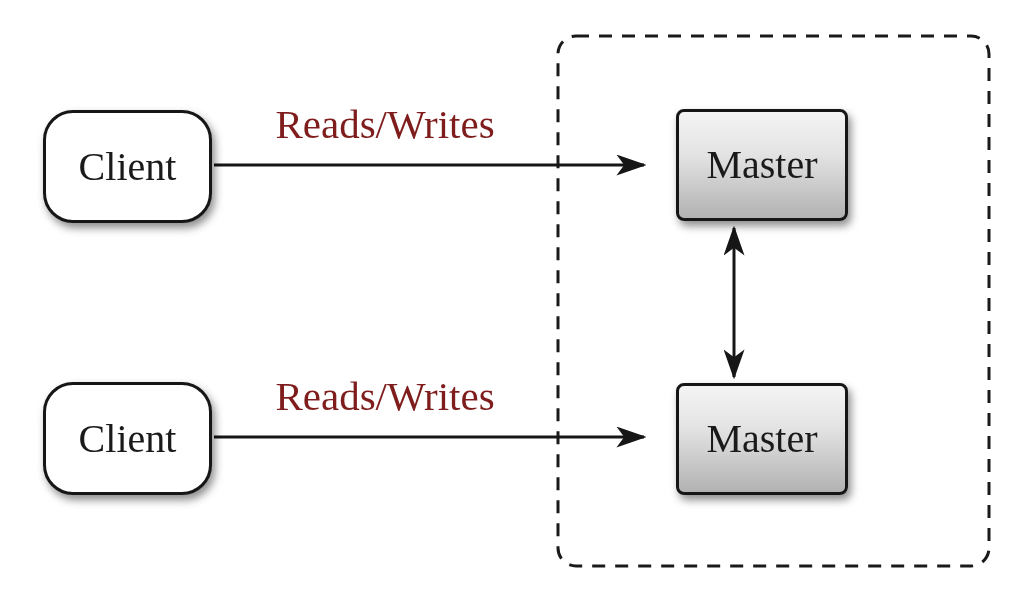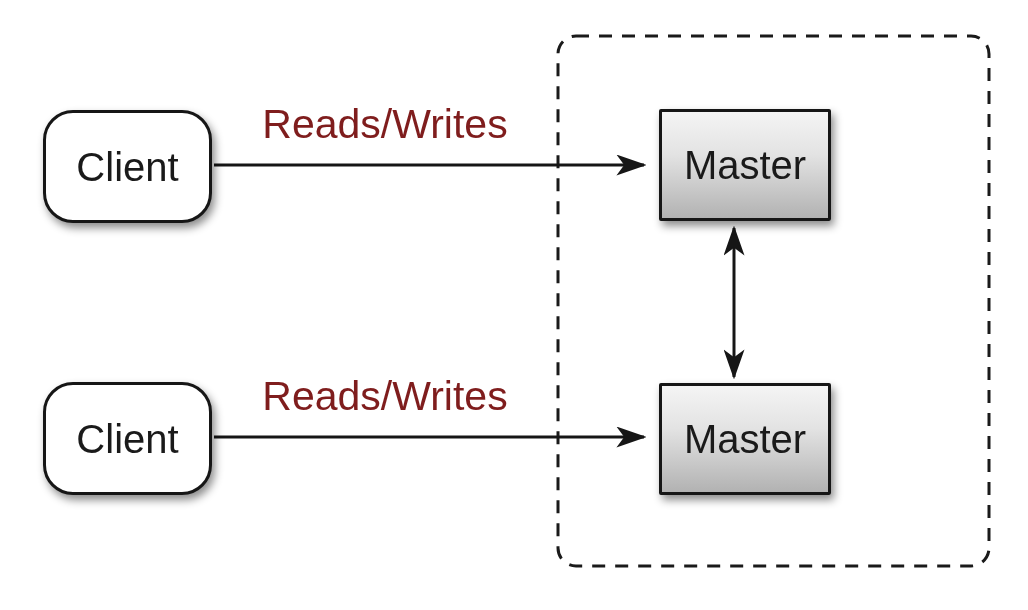--- a/index.html
+++ b/index.html
@@ -5,21 +5,21 @@
   html, body {
     margin: 0;
     padding: 0;
     background: #ffffff;
   }
   .canvas {
     position: relative;
     width: 1028px;
     height: 610px;
     background: #ffffff;
-    font-family: Liberation Sans, sans-serif;
+    font-family: Liberation Serif, serif;
     color: #1a1a1a;
     overflow: hidden;
   }
   svg.layer {
     position: absolute;
     left: 0;
     top: 0;
     width: 1028px;
     height: 610px;
   }
@@ -38,24 +38,24 @@
   .client {
     left: 43px;
     width: 169px;
     height: 113px;
     border-radius: 30px;
     background: #ffffff;
   }
   .client.top { top: 110px; }
   .client.bottom { top: 382px; }
   .master {
-    left: 659px;
+    left: 676px;
     width: 172px;
     height: 112px;
-    border-radius: 2px;
+    border-radius: 8px;
     background: linear-gradient(180deg, #f4f4f4 0%, #e3e3e3 40%, #b2b2b2 100%);
   }
   .master.top { top: 109px; }
   .master.bottom { top: 383px; }
   .edge-label {
     position: absolute;
     font-size: 41px;
     line-height: 48px;
     white-space: nowrap;
     color: #7f1d1d;

